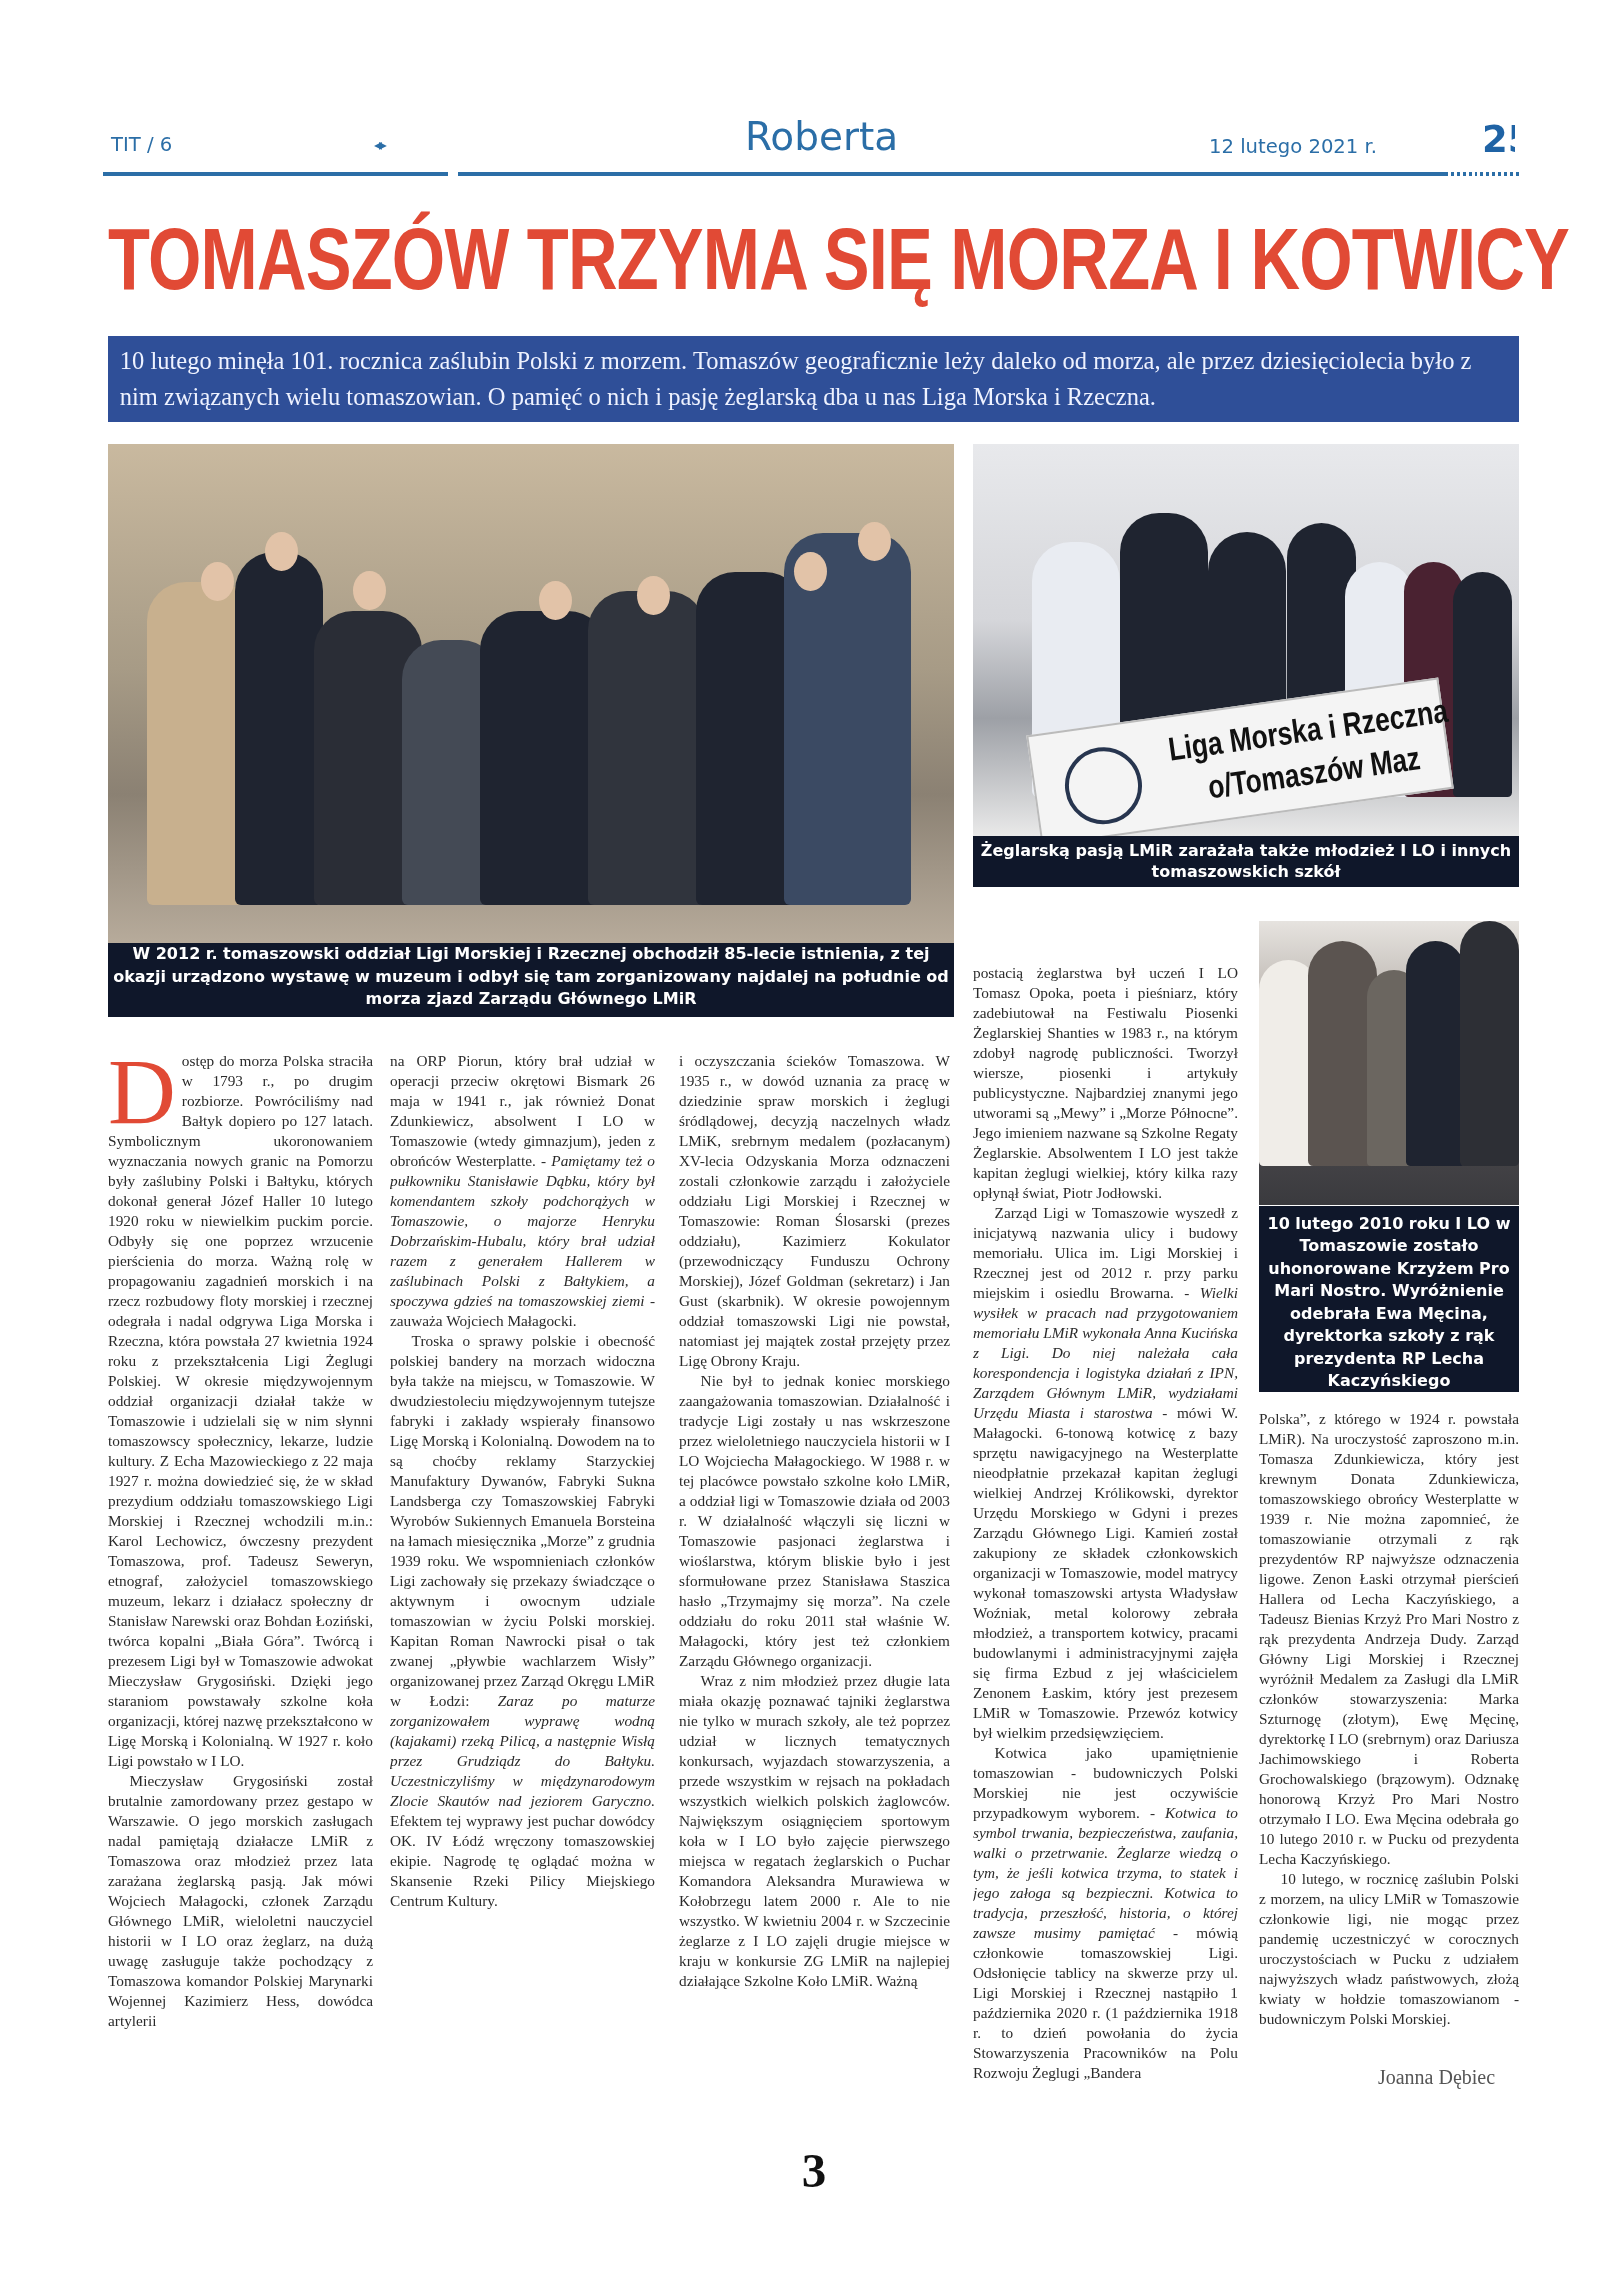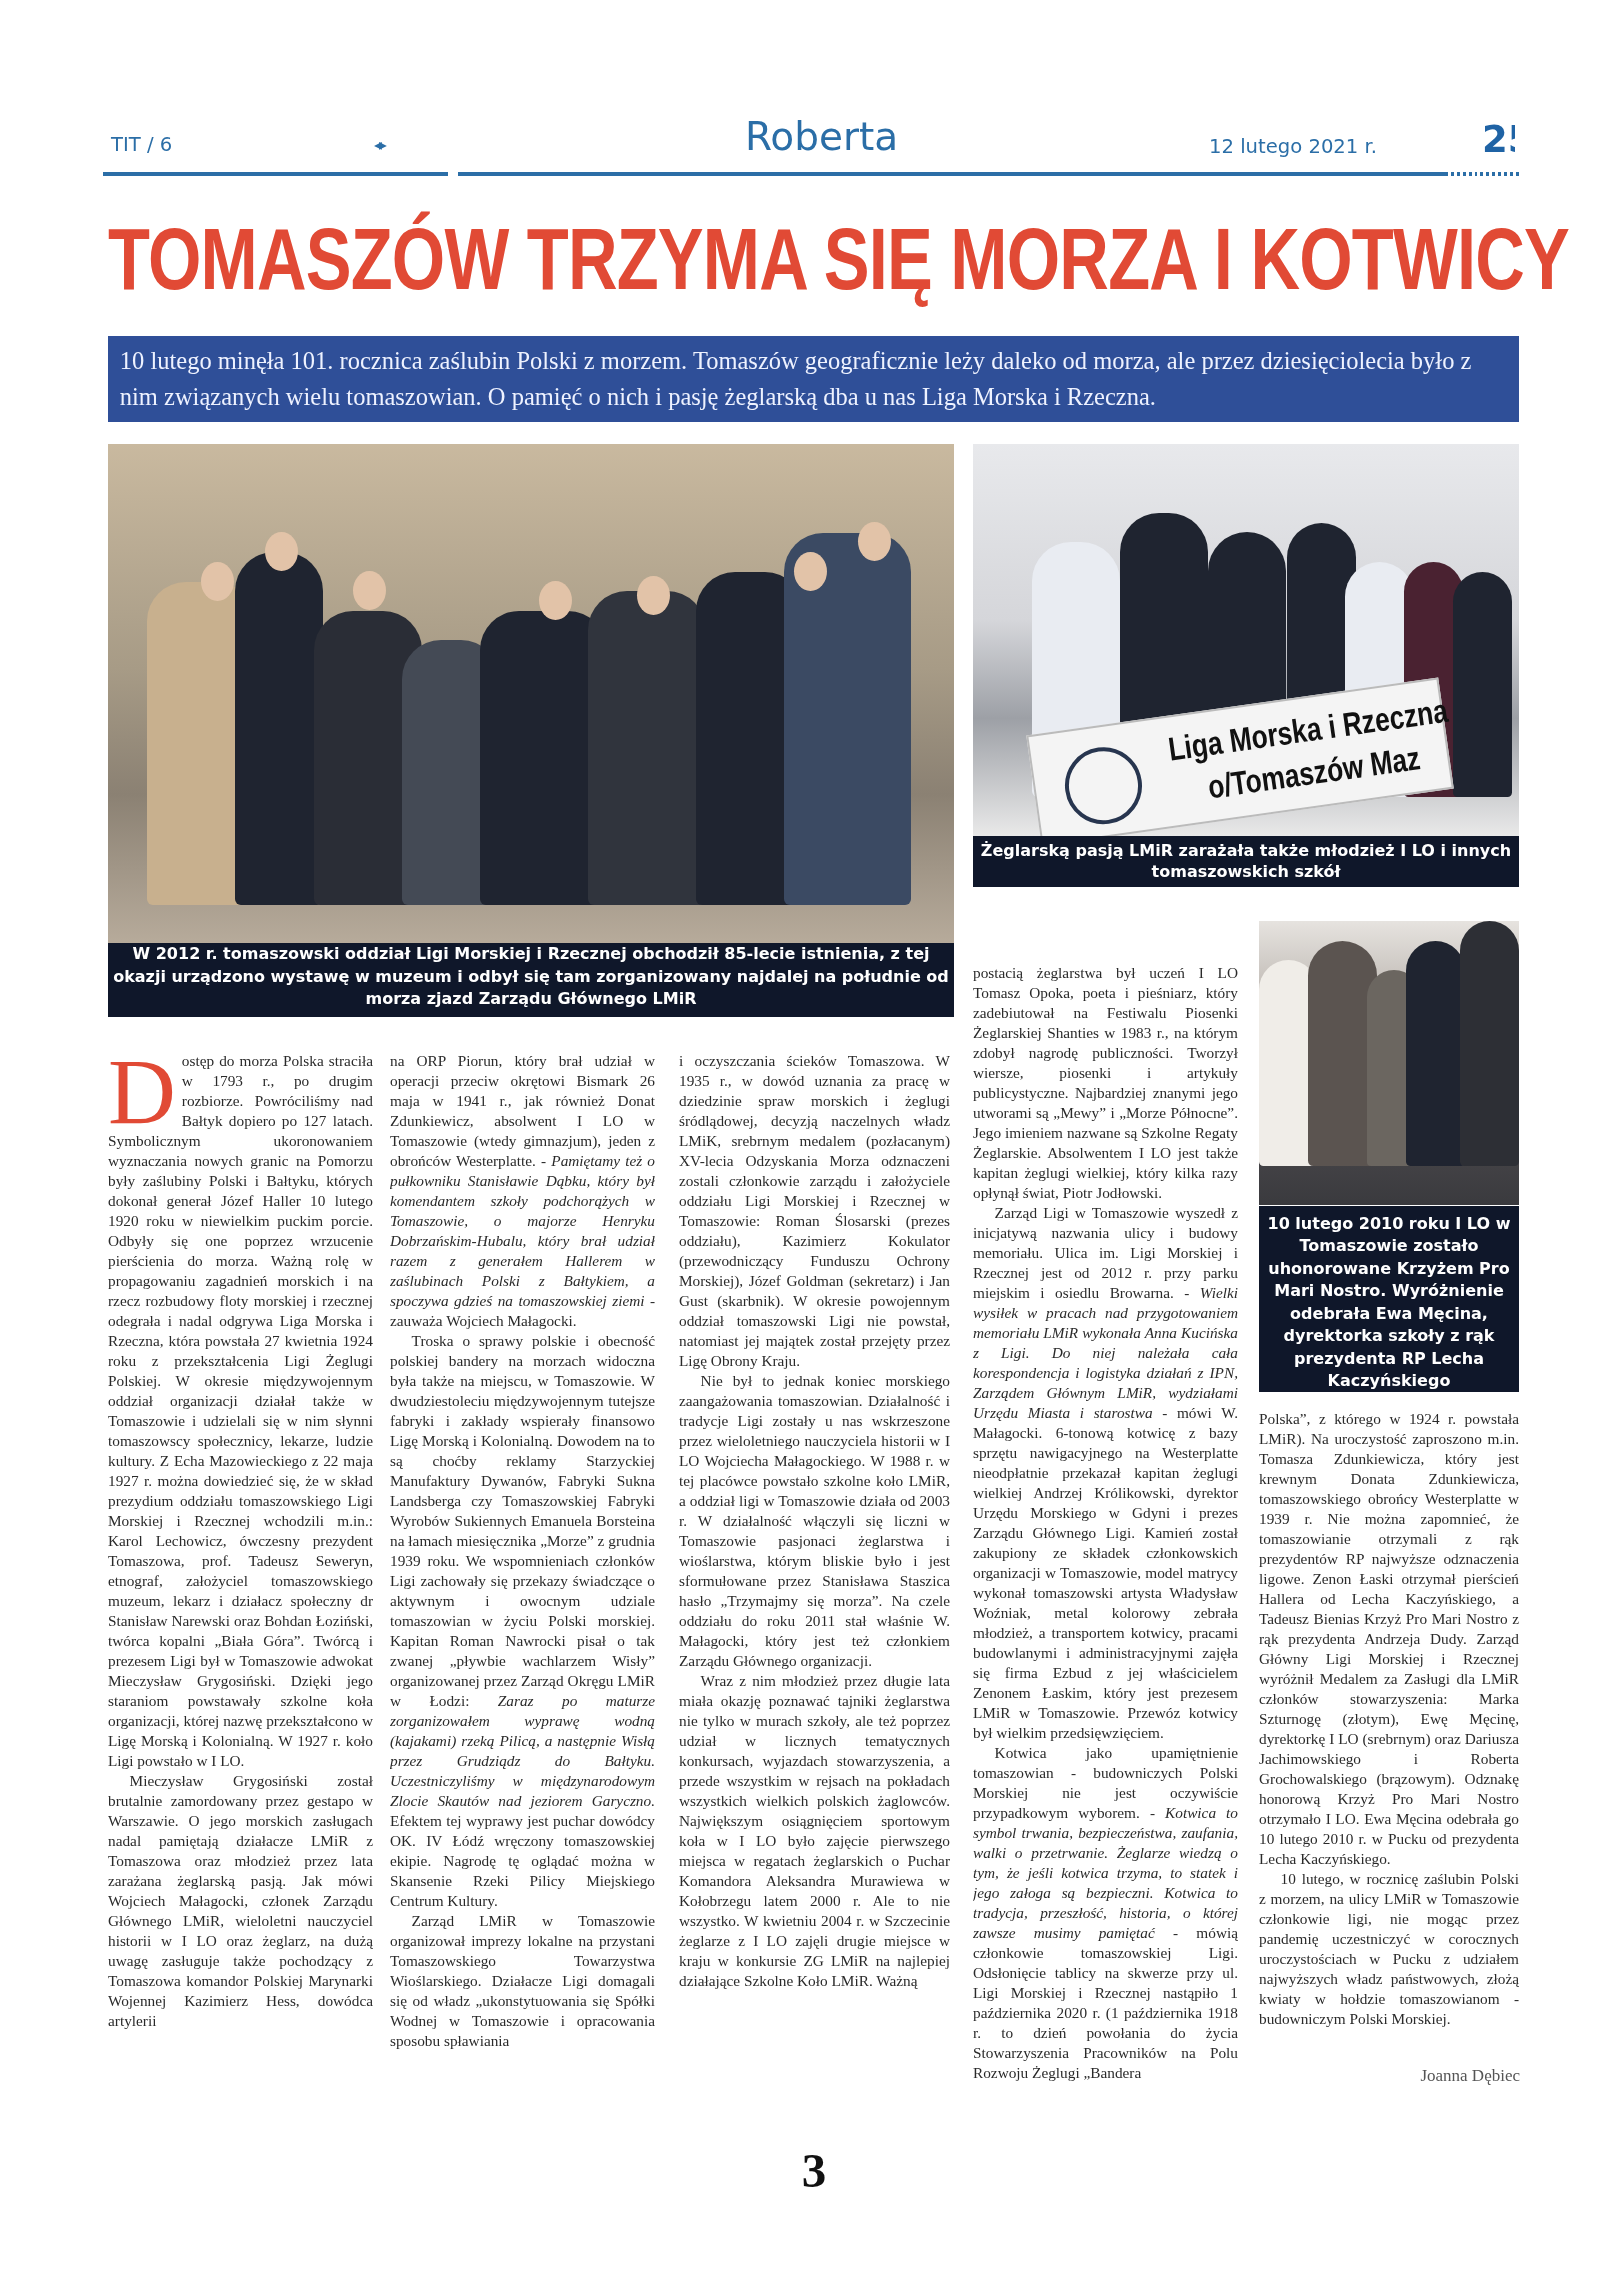--- a/index.html
+++ b/index.html
@@ -47,21 +47,21 @@
   .col { font-family: "Liberation Serif", serif; font-size: 15.3px; line-height: 20px; color: #2a2a2a; text-align: justify; hyphens: manual; }
   .col p { margin: 0; text-indent: 21.6px; }
   .col p.first { text-indent: 0; }
   .col-1 { left: 108px; top: 1051px; width: 265px; height: 1039px; overflow: hidden; }
   .col-2 { left: 390px; top: 1051px; width: 265px; height: 1039px; overflow: hidden; }
   .col-3 { left: 679px; top: 1051px; width: 271px; height: 1039px; overflow: hidden; }
   .col-4 { left: 973px; top: 963px; width: 265px; height: 1176px; overflow: hidden; }
   .col-5 { left: 1259px; top: 1409px; width: 260px; height: 647px; overflow: hidden; }
   .dropcap { float: left; font-size: 94px; line-height: 76px; color: #e14a35; margin: 2px 5.9px 0 0; font-family: "Liberation Serif", serif; }
   .it { font-style: italic; }
-  .byline { left: 1353px; top: 2066px; width: 167px; text-align: right; font-size: 17px; color: #555; font-family: "Liberation Serif", serif; }
+  .byline { left: 1353px; top: 2066px; width: 167px; text-align: center; font-size: 20px; color: #555; font-family: "Liberation Serif", serif; }
 
   .pageno { left: 765px; top: 2142px; width: 98px; text-align: center; font-family: "Liberation Serif", serif; font-weight: bold; font-size: 49px; color: #111; }
 </style>
 </head>
 <body>
 
 <div class="abs hdr-left">TIT / 6</div>
 <div class="abs hdr-arrows">◂▸</div>
 <div class="abs hdr-section">Roberta</div>
 <div class="abs hdr-date">12 lutego 2021 r.</div>
@@ -120,21 +120,20 @@
 <div class="abs cap cap-3">10 lutego 2010 roku I LO w Tomaszowie zostało uhonorowane Krzyżem Pro Mari Nostro. Wyróżnienie odebrała Ewa Męcina, dyrektorka szkoły z rąk prezydenta RP Lecha Kaczyńskiego</div>
 
 <div class="abs col col-1">
   <p class="first"><span class="dropcap">D</span><span>ostęp do morza Polska straciła w 1793 r., po drugim rozbiorze. Powróciliśmy nad Bałtyk dopiero po 127 latach. Symbolicznym ukoronowaniem wyznaczania nowych granic na Pomorzu były zaślubiny Polski i Bałtyku, których dokonał generał Józef Haller 10 lutego 1920 roku w niewielkim puckim porcie. Odbyły się one poprzez wrzucenie pierścienia do morza. Ważną rolę w propagowaniu zagadnień morskich i na rzecz rozbudowy floty morskiej i rzecznej odegrała i nadal odgrywa Liga Morska i Rzeczna, która powstała 27 kwietnia 1924 roku z przekształcenia Ligi Żeglugi Polskiej. W okresie międzywojennym oddział organizacji działał także w Tomaszowie i udzielali się w nim słynni tomaszowscy społecznicy, lekarze, ludzie kultury. Z Echa Mazowieckiego z 22 maja 1927 r. można dowiedzieć się, że w skład prezydium oddziału tomaszowskiego Ligi Morskiej i Rzecznej wchodzili m.in.: Karol Lechowicz, ówczesny prezydent Tomaszowa, prof. Tadeusz Seweryn, etnograf, założyciel tomaszowskiego muzeum, lekarz i działacz społeczny dr Stanisław Narewski oraz Bohdan Łoziński, twórca kopalni „Biała Góra”. Twórcą i prezesem Ligi był w Tomaszowie adwokat Mieczysław Grygosiński. Dzięki jego staraniom powstawały szkolne koła organizacji, której nazwę przekształcono w Ligę Morską i Kolonialną. W 1927 r. koło Ligi powstało w I LO.</span></p>
   <p>Mieczysław Grygosiński został brutalnie zamordowany przez gestapo w Warszawie. O jego morskich zasługach nadal pamiętają działacze LMiR z Tomaszowa oraz młodzież przez lata zarażana żeglarską pasją. Jak mówi Wojciech Małagocki, członek Zarządu Głównego LMiR, wieloletni nauczyciel historii w I LO oraz żeglarz, na dużą uwagę zasługuje także pochodzący z Tomaszowa komandor Polskiej Marynarki Wojennej Kazimierz Hess, dowódca artylerii</p>
 </div>
 
 <div class="abs col col-2">
   <p class="first"><span>na ORP Piorun, który brał udział w operacji przeciw okrętowi Bismark 26 maja w 1941 r., jak również Donat Zdunkiewicz, absolwent I LO w Tomaszowie (wtedy gimnazjum), jeden z obrońców Westerplatte.</span> <span class="it">- Pamiętamy też o pułkowniku Stanisławie Dąbku, który był komendantem szkoły podchorążych w Tomaszowie, o majorze Henryku Dobrzańskim-Hubalu, który brał udział razem z generałem Hallerem w zaślubinach Polski z Bałtykiem, a spoczywa gdzieś na tomaszowskiej ziemi</span><span> - zauważa Wojciech Małagocki.</span></p>
   <p><span>Troska o sprawy polskie i obecność polskiej bandery na morzach widoczna była także na miejscu, w Tomaszowie. W dwudziestoleciu międzywojennym tutejsze fabryki i zakłady wspierały finansowo Ligę Morską i Kolonialną. Dowodem na to są choćby reklamy Starzyckiej Manufaktury Dywanów, Fabryki Sukna Landsberga czy Tomaszowskiej Fabryki Wyrobów Sukiennych Emanuela Borsteina na łamach miesięcznika „Morze” z grudnia 1939 roku. We wspomnieniach członków Ligi zachowały się przekazy świadczące o aktywnym i owocnym udziale tomaszowian w życiu Polski morskiej. Kapitan Roman Nawrocki pisał o tak zwanej „pływbie wachlarzem Wisły” organizowanej przez Zarząd Okręgu LMiR w Łodzi:</span> <span class="it">Zaraz po maturze zorganizowałem wyprawę wodną (kajakami) rzeką Pilicą, a następnie Wisłą przez Grudziądz do Bałtyku. Uczestniczyliśmy w międzynarodowym Zlocie Skautów nad jeziorem Garyczno.</span><span> Efektem tej wyprawy jest puchar dowódcy OK. IV Łódź wręczony tomaszowskiej ekipie. Nagrodę tę oglądać można w Skansenie Rzeki Pilicy Miejskiego Centrum Kultury.</span></p>
-  <p>Zarząd LMiR w Tomaszowie organizował imprezy lokalne na przystani Tomaszowskiego Towarzystwa Wioślarskiego. Działacze Ligi domagali się od władz „ukonstytuowania się Spółki Wodnej w Tomaszowie i opracowania sposobu spławiania</p>
 </div>
 
 <div class="abs col col-3">
   <p class="first">i oczyszczania ścieków Tomaszowa. W 1935 r., w dowód uznania za pracę w dziedzinie spraw morskich i żeglugi śródlądowej, decyzją naczelnych władz LMiK, srebrnym medalem (pozłacanym) XV-lecia Odzyskania Morza odznaczeni zostali członkowie zarządu i założyciele oddziału Ligi Morskiej i Rzecznej w Tomaszowie: Roman Ślosarski (prezes oddziału), Kazimierz Kokulator (przewodniczący Funduszu Ochrony Morskiej), Józef Goldman (sekretarz) i Jan Gust (skarbnik). W okresie powojennym oddział tomaszowski Ligi nie powstał, natomiast jej majątek został przejęty przez Ligę Obrony Kraju.</p>
   <p>Nie był to jednak koniec morskiego zaangażowania tomaszowian. Działalność i tradycje Ligi zostały u nas wskrzeszone przez wieloletniego nauczyciela historii w I LO Wojciecha Małagockiego. W 1988 r. w tej placówce powstało szkolne koło LMiR, a oddział ligi w Tomaszowie działa od 2003 r. W działalność włączyli się liczni w Tomaszowie pasjonaci żeglarstwa i wioślarstwa, którym bliskie było i jest sformułowane przez Stanisława Staszica hasło „Trzymajmy się morza”. Na czele oddziału do roku 2011 stał właśnie W. Małagocki, który jest też członkiem Zarządu Głównego organizacji.</p>
   <p>Wraz z nim młodzież przez długie lata miała okazję poznawać tajniki żeglarstwa nie tylko w murach szkoły, ale też poprzez udział w licznych tematycznych konkursach, wyjazdach stowarzyszenia, a przede wszystkim w rejsach na pokładach wszystkich wielkich polskich żaglowców. Największym osiągnięciem sportowym koła w I LO było zajęcie pierwszego miejsca w regatach żeglarskich o Puchar Komandora Aleksandra Murawiewa w Kołobrzegu latem 2000 r. Ale to nie wszystko. W kwietniu 2004 r. w Szczecinie żeglarze z I LO zajęli drugie miejsce w kraju w konkursie ZG LMiR na najlepiej działające Szkolne Koło LMiR. Ważną</p>
 </div>
 
 <div class="abs col col-4">
   <p class="first">postacią żeglarstwa był uczeń I LO Tomasz Opoka, poeta i pieśniarz, który zadebiutował na Festiwalu Piosenki Żeglarskiej Shanties w 1983 r., na którym zdobył nagrodę publiczności. Tworzył wiersze, piosenki i artykuły publicystyczne. Najbardziej znanymi jego utworami są „Mewy” i „Morze Północne”. Jego imieniem nazwane są Szkolne Regaty Żeglarskie. Absolwentem I LO jest także kapitan żeglugi wielkiej, który kilka razy opłynął świat, Piotr Jodłowski.</p>

